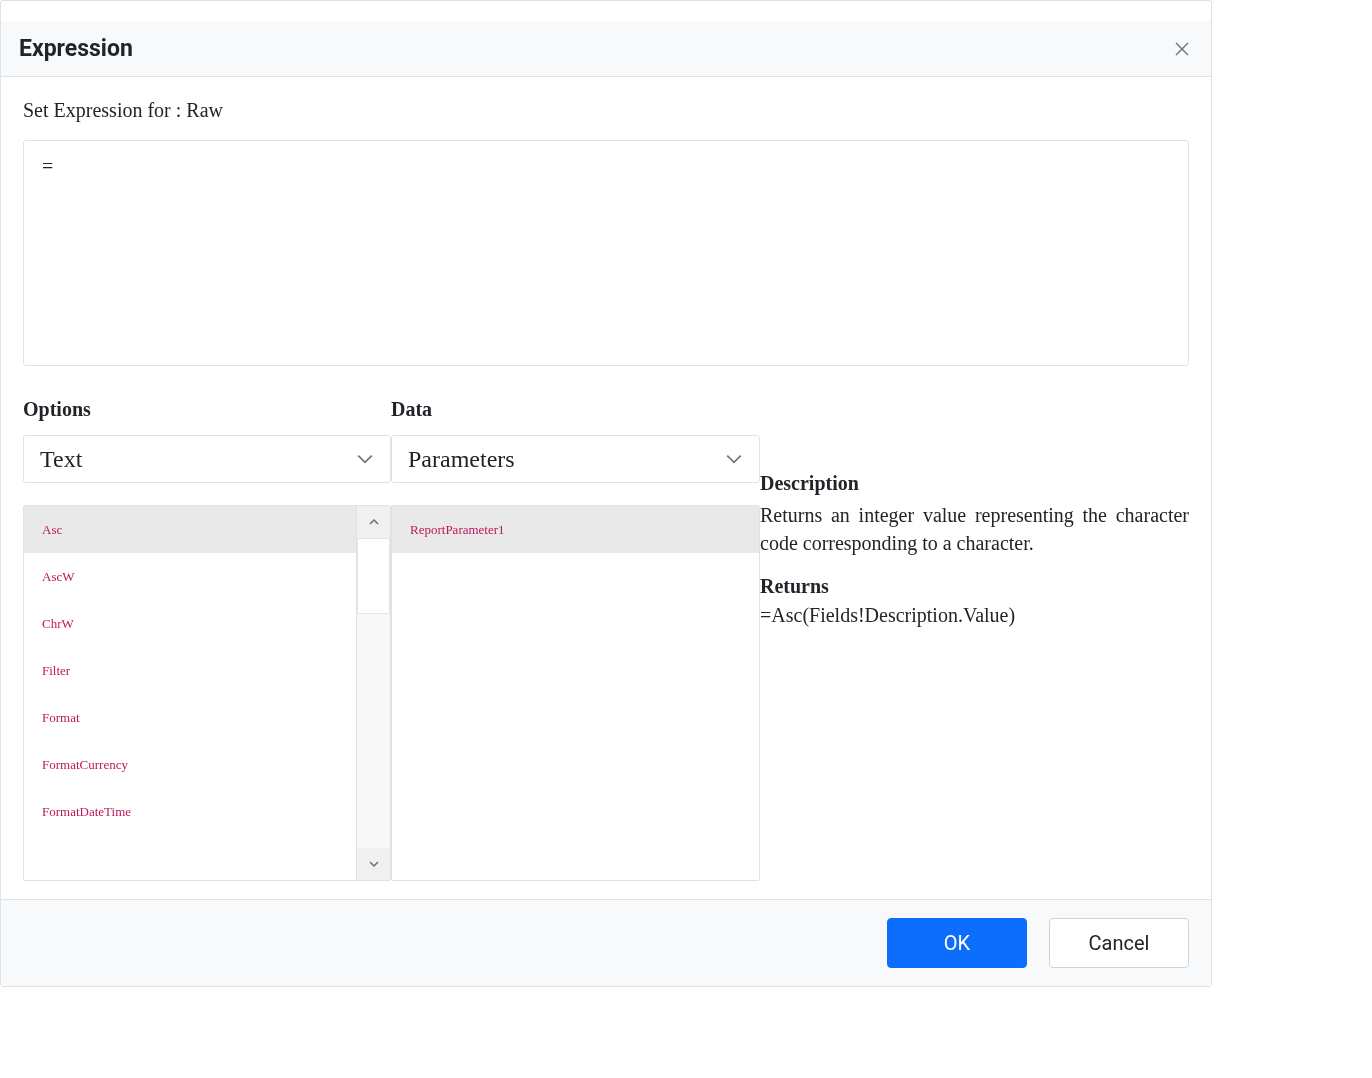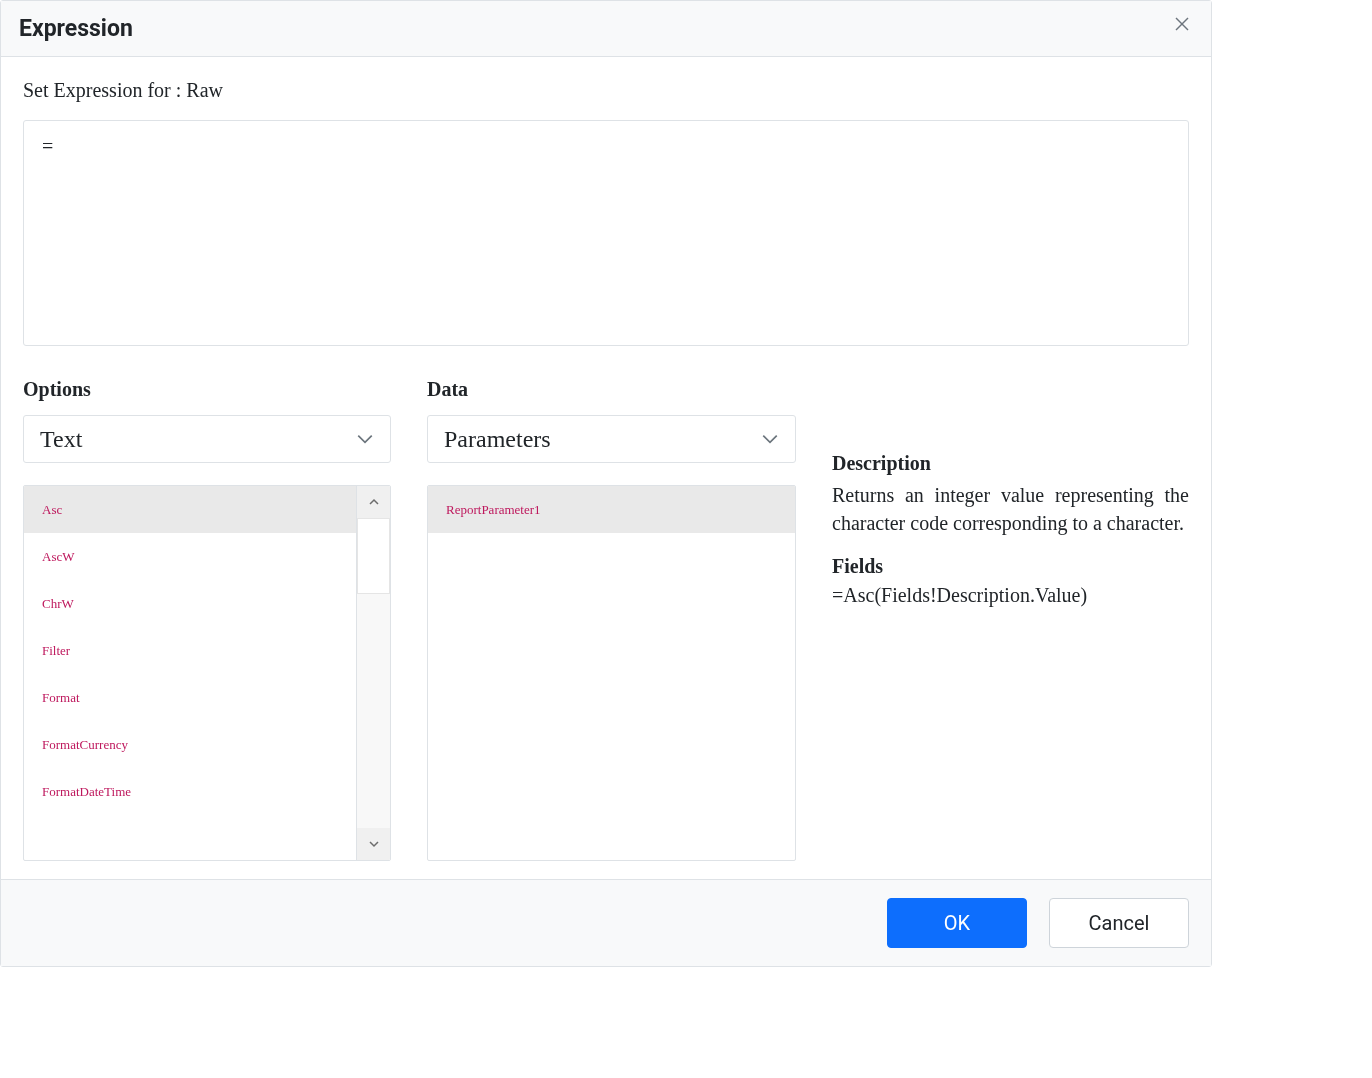--- a/index.html
+++ b/index.html
@@ -15,23 +15,25 @@
   .dialog {
     width: 1212px;
     margin: 0;
     border: 1px solid #dee2e6;
     border-radius: 3px;
     background: #fff;
   }
   .dialog-header {
     display: flex;
     justify-content: space-between;
+    align-items: center;
     padding: 14px 20px 14px 18px;
     border-bottom: 1px solid #dee2e6;
     background: #f8f9fa;
+    margin-top: 20px;
   }
   .dialog-title {
     font-size: 23px;
     font-weight: 700;
     color: #212529;
   }
   .close-icon {
     width: 18px;
     height: 18px;
     cursor: pointer;
@@ -56,21 +58,20 @@
     border-radius: 3px;
     padding: 14px 18px;
     font-size: 20px;
     color: #212529;
     resize: none;
     font-family: inherit;
     outline: none;
   }
   .columns {
     display: flex;
-    gap: 36px;
     margin-top: 28px;
   }
   .col-options {
     width: 368px;
     flex-shrink: 0;
   }
   .col-data {
     width: 369px;
     flex-shrink: 0;
   }
@@ -287,21 +288,21 @@
           <div class="listbox-items">
             <div class="listbox-item selected">ReportParameter1</div>
           </div>
         </div>
       </div>
 
       <div class="col-desc">
         <div class="desc-block">
           <div class="desc-title">Description</div>
           <div class="desc-text">Returns an integer value representing the character code corresponding to a character.</div>
-          <div class="ex-title">Fields</div>
+          <div class="ex-title">Returns</div>
           <div class="ex-text">=Asc(Fields!Description.Value)</div>
         </div>
       </div>
 
     </div>
   </div>
 
   <div class="dialog-footer">
     <div class="btn btn-primary">OK</div>
     <div class="btn btn-secondary">Cancel</div>

